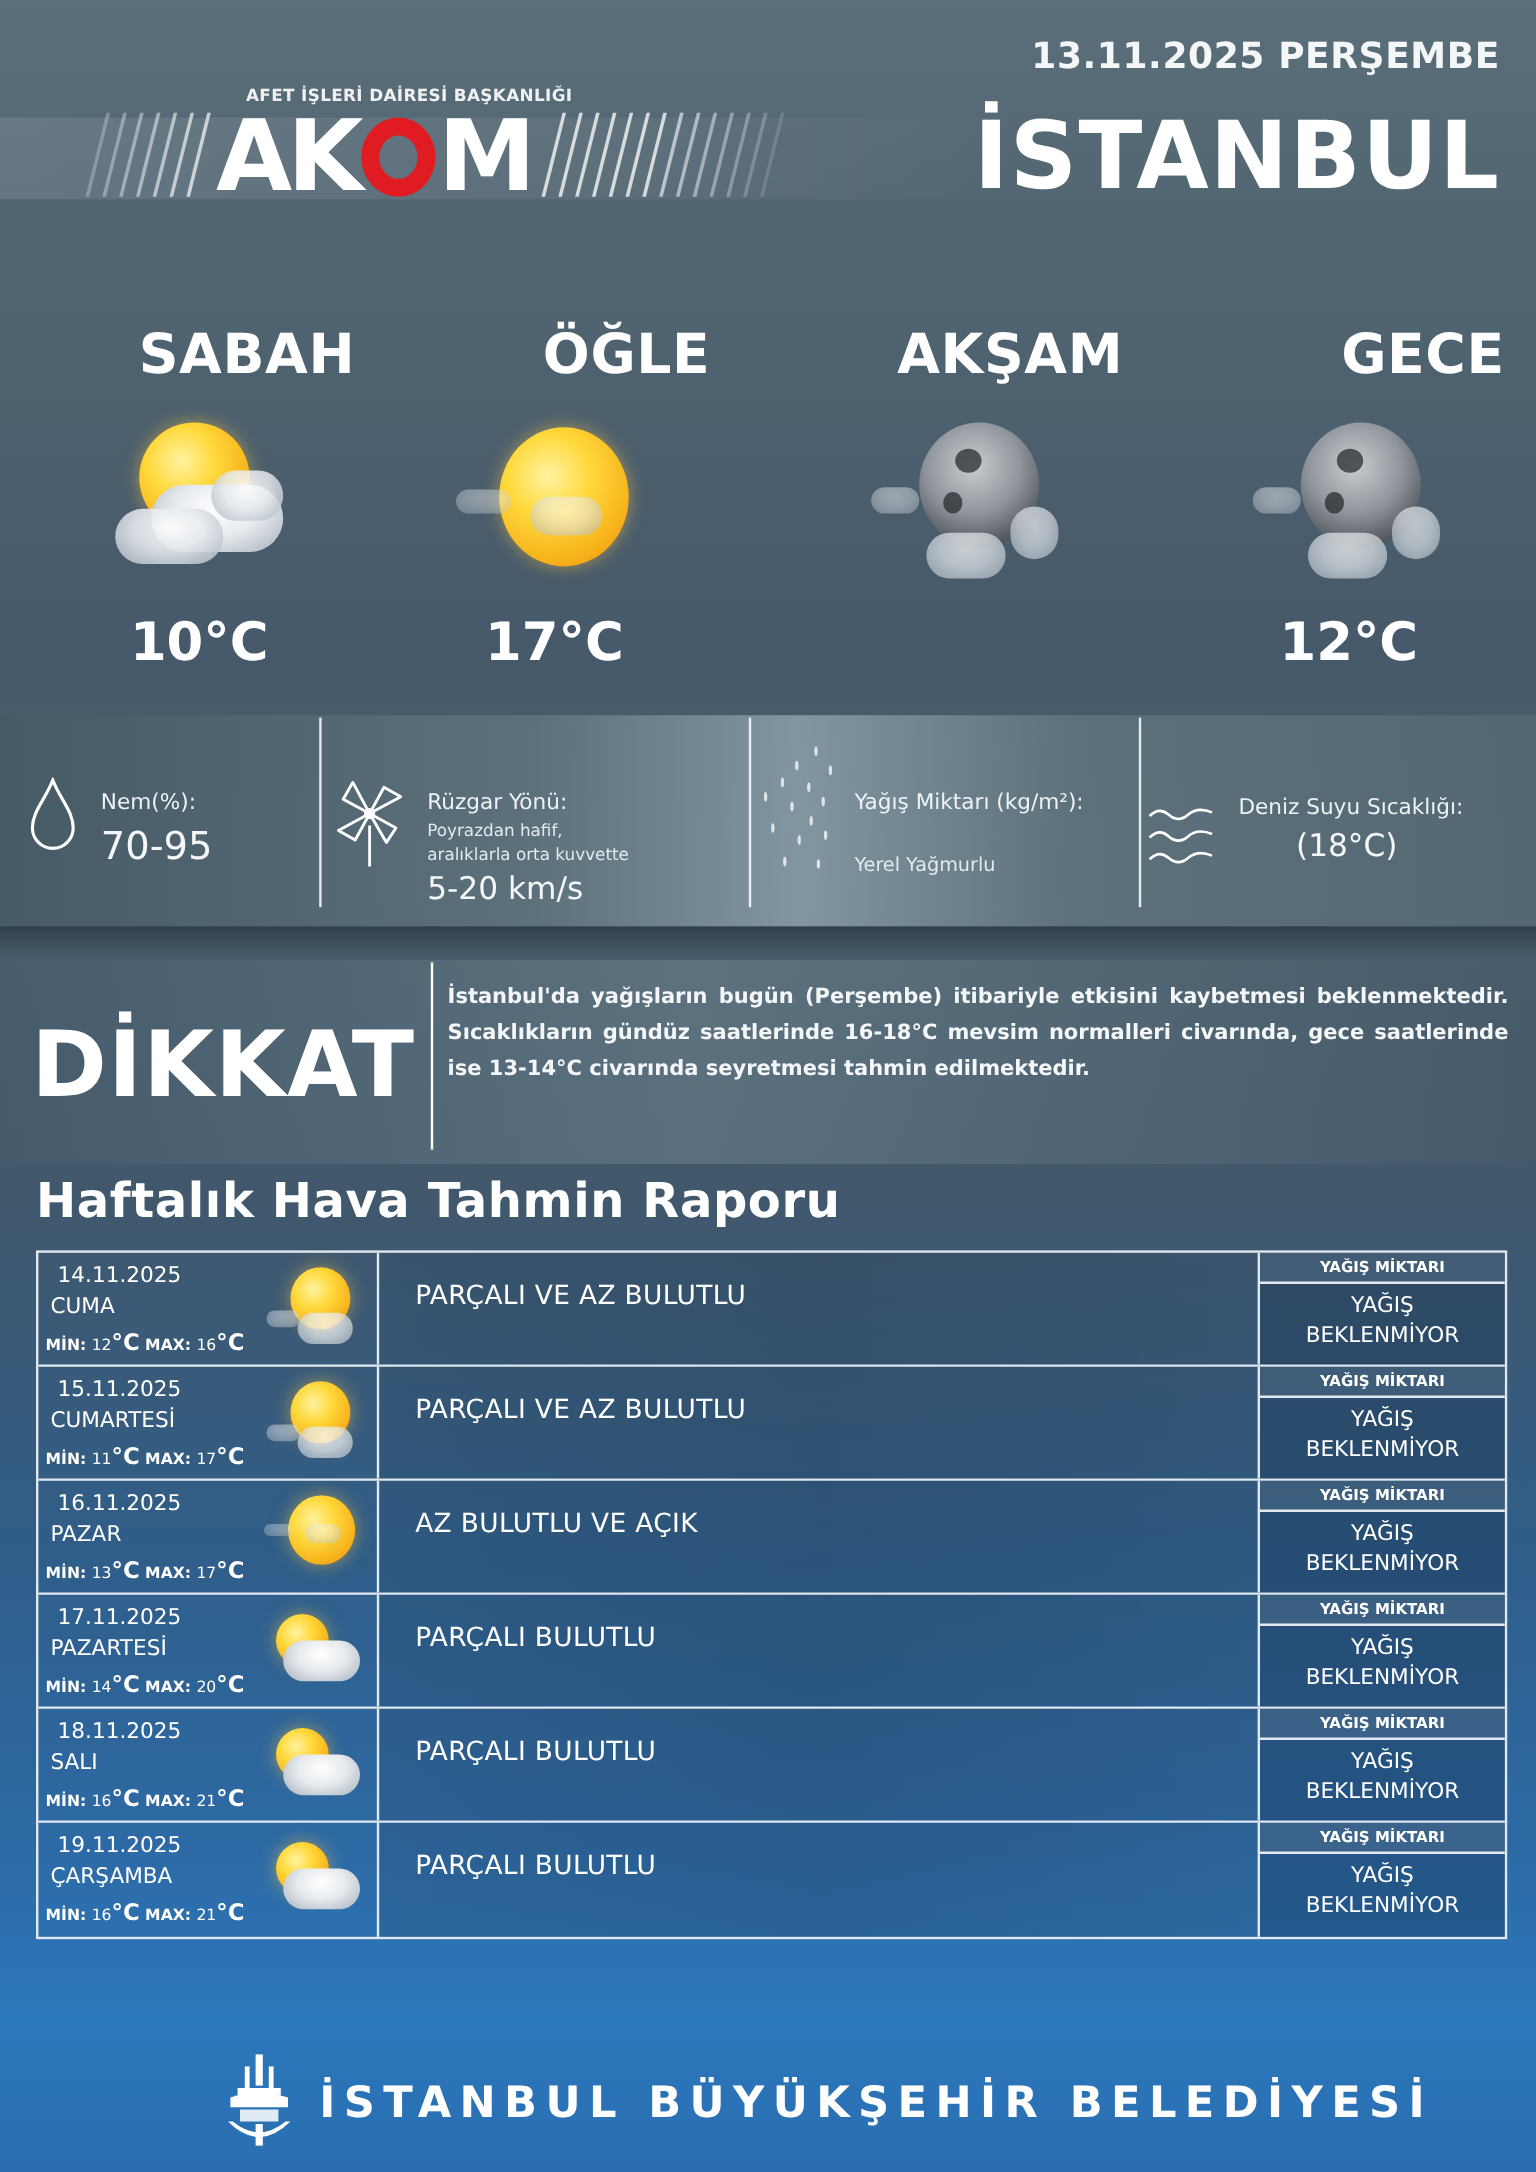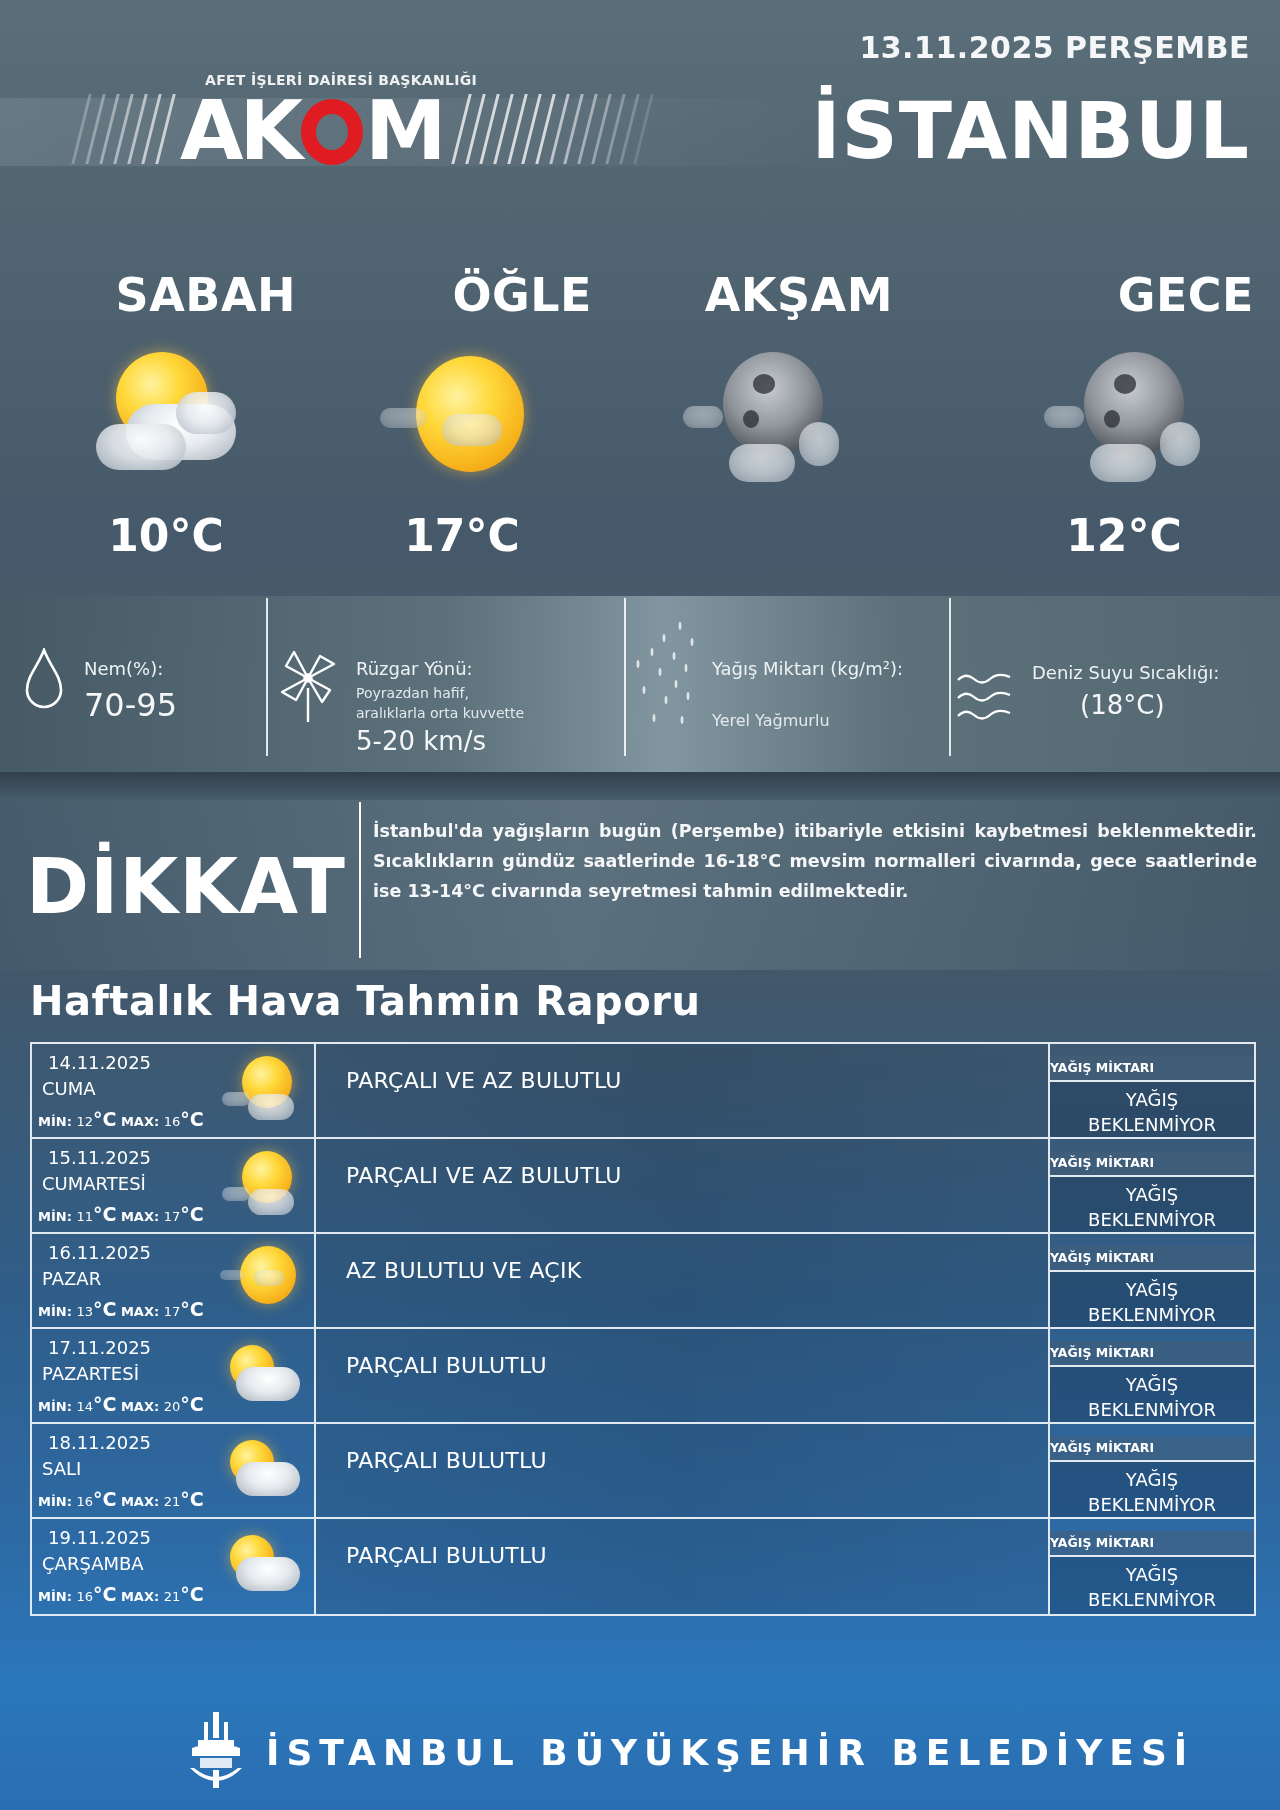--- a/index.html
+++ b/index.html
@@ -60,21 +60,21 @@
   .weekly-title { left: 30px; top: 978px; font-size: 40px; font-weight: bold; letter-spacing: 0.5px; }
 
   
   .week-table { left: 30px; top: 1042px; width: 1226px; border: 2px solid rgba(235,240,245,0.95); }
   .wrow { display: flex; height: 95px; border-bottom: 2px solid rgba(235,240,245,0.95); }
   .wrow:last-child { border-bottom: none; }
   .wcell-day { position: relative; width: 284px; border-right: 2px solid rgba(235,240,245,0.95); }
   .wcell-desc { flex: 1; border-right: 2px solid rgba(235,240,245,0.95); padding: 24px 0 0 30px; font-size: 22px; font-weight: normal; letter-spacing: 0.3px;
     background: linear-gradient(90deg, rgba(40,70,100,0.25), rgba(30,50,70,0.25) 50%, rgba(40,65,90,0.2)); }
   .wcell-rain { width: 204px; display: flex; flex-direction: column; }
-  .rain-head { height: 26px; border-bottom: 2px solid rgba(235,240,245,0.95); font-size: 12.5px; font-weight: bold; line-height: 24px; background: rgba(70,95,120,0.55); margin-top: 12px; }
+  .rain-head { height: 26px; border-bottom: 2px solid rgba(235,240,245,0.95); text-align: center; font-size: 12.5px; font-weight: bold; line-height: 24px; background: rgba(70,95,120,0.55); }
   .rain-val { flex: 1; text-align: center; font-size: 18px; line-height: 25px; padding-top: 5px; background: rgba(20,45,75,0.35); }
   .wdate { position: absolute; left: 16px; top: 8px; font-size: 18px; }
   .wday { position: absolute; left: 10px; top: 34px; font-size: 18px; }
   .wtemp { position: absolute; left: 6px; top: 64px; font-size: 13px; font-weight: bold; white-space: nowrap; }
   .wtemp .num { font-size: 13px; font-weight: normal; }
   .wtemp .deg { font-size: 19px; font-weight: bold; }
   .wicon { position: absolute; left: 188px; top: 6px; width: 88px; height: 82px; }
 
   
   .footer { left: 186px; top: 1710px; width: 900px; height: 80px; }
@@ -131,21 +131,21 @@
 <div class="abs period" style="left:332px;">
   <div class="label">ÖĞLE</div>
   <div class="icon">
     <div class="sun" style="left:44px;top:12px;width:108px;height:116px;"></div>
     <div class="cloud" style="left:70px;top:70px;width:60px;height:32px;opacity:.55"></div>
     <div class="cloud" style="left:8px;top:64px;width:46px;height:20px;opacity:.4"></div>
   </div>
   <div class="temp">17°C</div>
 </div>
 
-<div class="abs period" style="left:633px;">
+<div class="abs period" style="left:676px;">
   <div class="label">AKŞAM</div>
   <div class="icon">
     <div class="moon" style="left:50px;top:8px;width:100px;height:104px;"></div>
     <div class="cloud" style="left:56px;top:100px;width:66px;height:38px;opacity:.7"></div>
     <div class="cloud" style="left:126px;top:78px;width:40px;height:44px;opacity:.65"></div>
     <div class="cloud" style="left:10px;top:62px;width:40px;height:22px;opacity:.45"></div>
   </div>
 </div>
 
 <div class="abs period" style="left:994px;">

